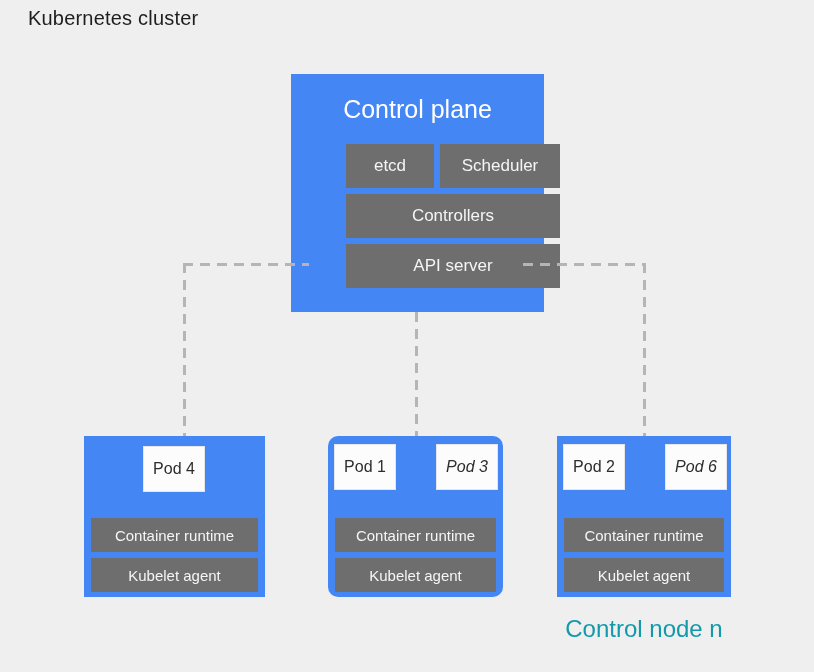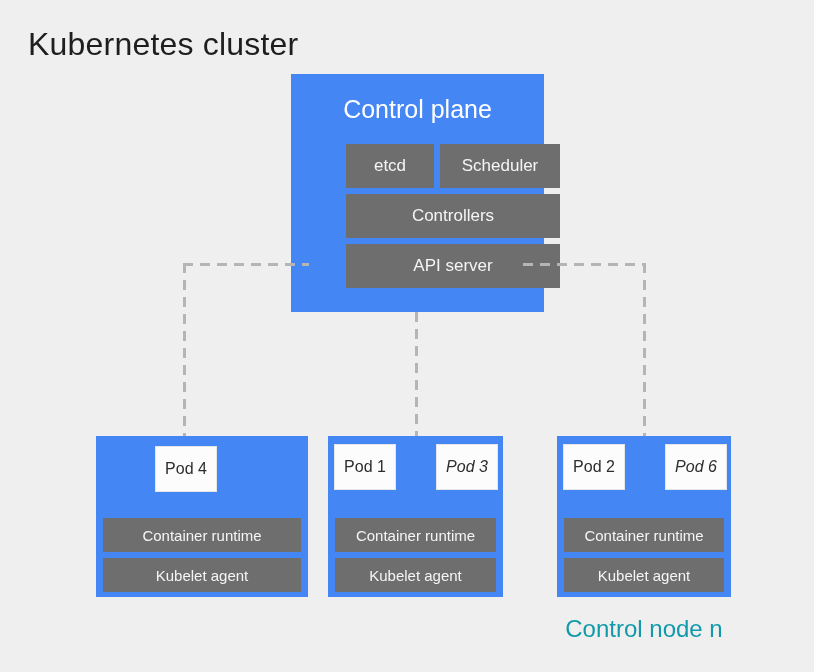--- a/index.html
+++ b/index.html
@@ -5,21 +5,21 @@
   :root{
     --background:#efefef; --blue:#4486f4; --gray:#6e6e6e; --dash:#b5b5b5;
     --teal:#129aab; --pod-bg:#fcfcfc; --pod-text:#2d2d2d; --box-text:#f5f5f5;
     --title-text:#1e1e1e;
   }
   *{margin:0;padding:0;box-sizing:border-box;}
   html,body{background:#fff;}
   body{font-family:"Liberation Sans", sans-serif;}
   .canvas{position:relative;width:814px;height:672px;background:var(--background);overflow:hidden;}
 
-  .main-title{position:absolute;left:28px;top:26px;font-size:32px;color:var(--title-text);letter-spacing:.2px;}
+  .main-title{position:absolute;left:28px;top:7px;font-size:20px;color:var(--title-text);letter-spacing:.2px;}
 
   
   .control-plane{position:absolute;left:291px;top:74px;width:253px;height:238px;background:var(--blue);z-index:1;}
   .cp-title{position:absolute;left:0;top:21px;width:100%;text-align:center;font-size:25px;color:#ffffff;}
   .comp{position:absolute;background:var(--gray);color:var(--box-text);font-size:17px;
         display:flex;align-items:center;justify-content:center;margin-left:37px;}
   .comp.etcd{left:18px;top:70px;width:88px;height:44px;}
   .comp.scheduler{left:112px;top:70px;width:120px;height:44px;}
   .comp.controllers{left:18px;top:120px;width:214px;height:44px;}
   .comp.api{left:18px;top:170px;width:214px;height:44px;}
@@ -30,22 +30,22 @@
   .dash-v{position:absolute;width:3px;z-index:2;
           background:repeating-linear-gradient(180deg,var(--dash) 0 10px,transparent 10px 17px);}
   .dash-h.left{left:183px;top:263px;width:126px;}
   .dash-h.right{left:523px;top:263px;width:122px;}
   .dash-v.left{left:183px;top:263px;height:173px;}
   .dash-v.mid{left:415px;top:312px;height:124px;}
   .dash-v.right{left:643px;top:263px;height:173px;}
 
   
   .worker{position:absolute;top:436px;height:161px;background:var(--blue);z-index:1;}
-  .worker.n1{left:96px;width:212px;}
-  .worker.n2{left:328px;width:175px;}
+  .worker.n1{left:84px;width:181px;}
+  .worker.n2{left:328px;width:175px;border-radius:10px;}
   .worker.n3{left:557px;width:174px;}
   .pod{position:absolute;width:62px;height:46px;background:var(--pod-bg);border:1px solid #e6e6e6;
        color:var(--pod-text);font-size:16px;display:flex;align-items:center;justify-content:center;}
   .pod.single{left:59px;top:10px;}
   .pod.p-left{left:6px;top:8px;}
   .pod.p-right{left:108px;top:8px;font-style:italic;}
   .wcomp{position:absolute;left:7px;right:7px;height:34px;background:var(--gray);color:var(--box-text);
          font-size:15px;display:flex;align-items:center;justify-content:center;}
   .wcomp.runtime{top:82px;}
   .wcomp.kubelet{top:122px;}

